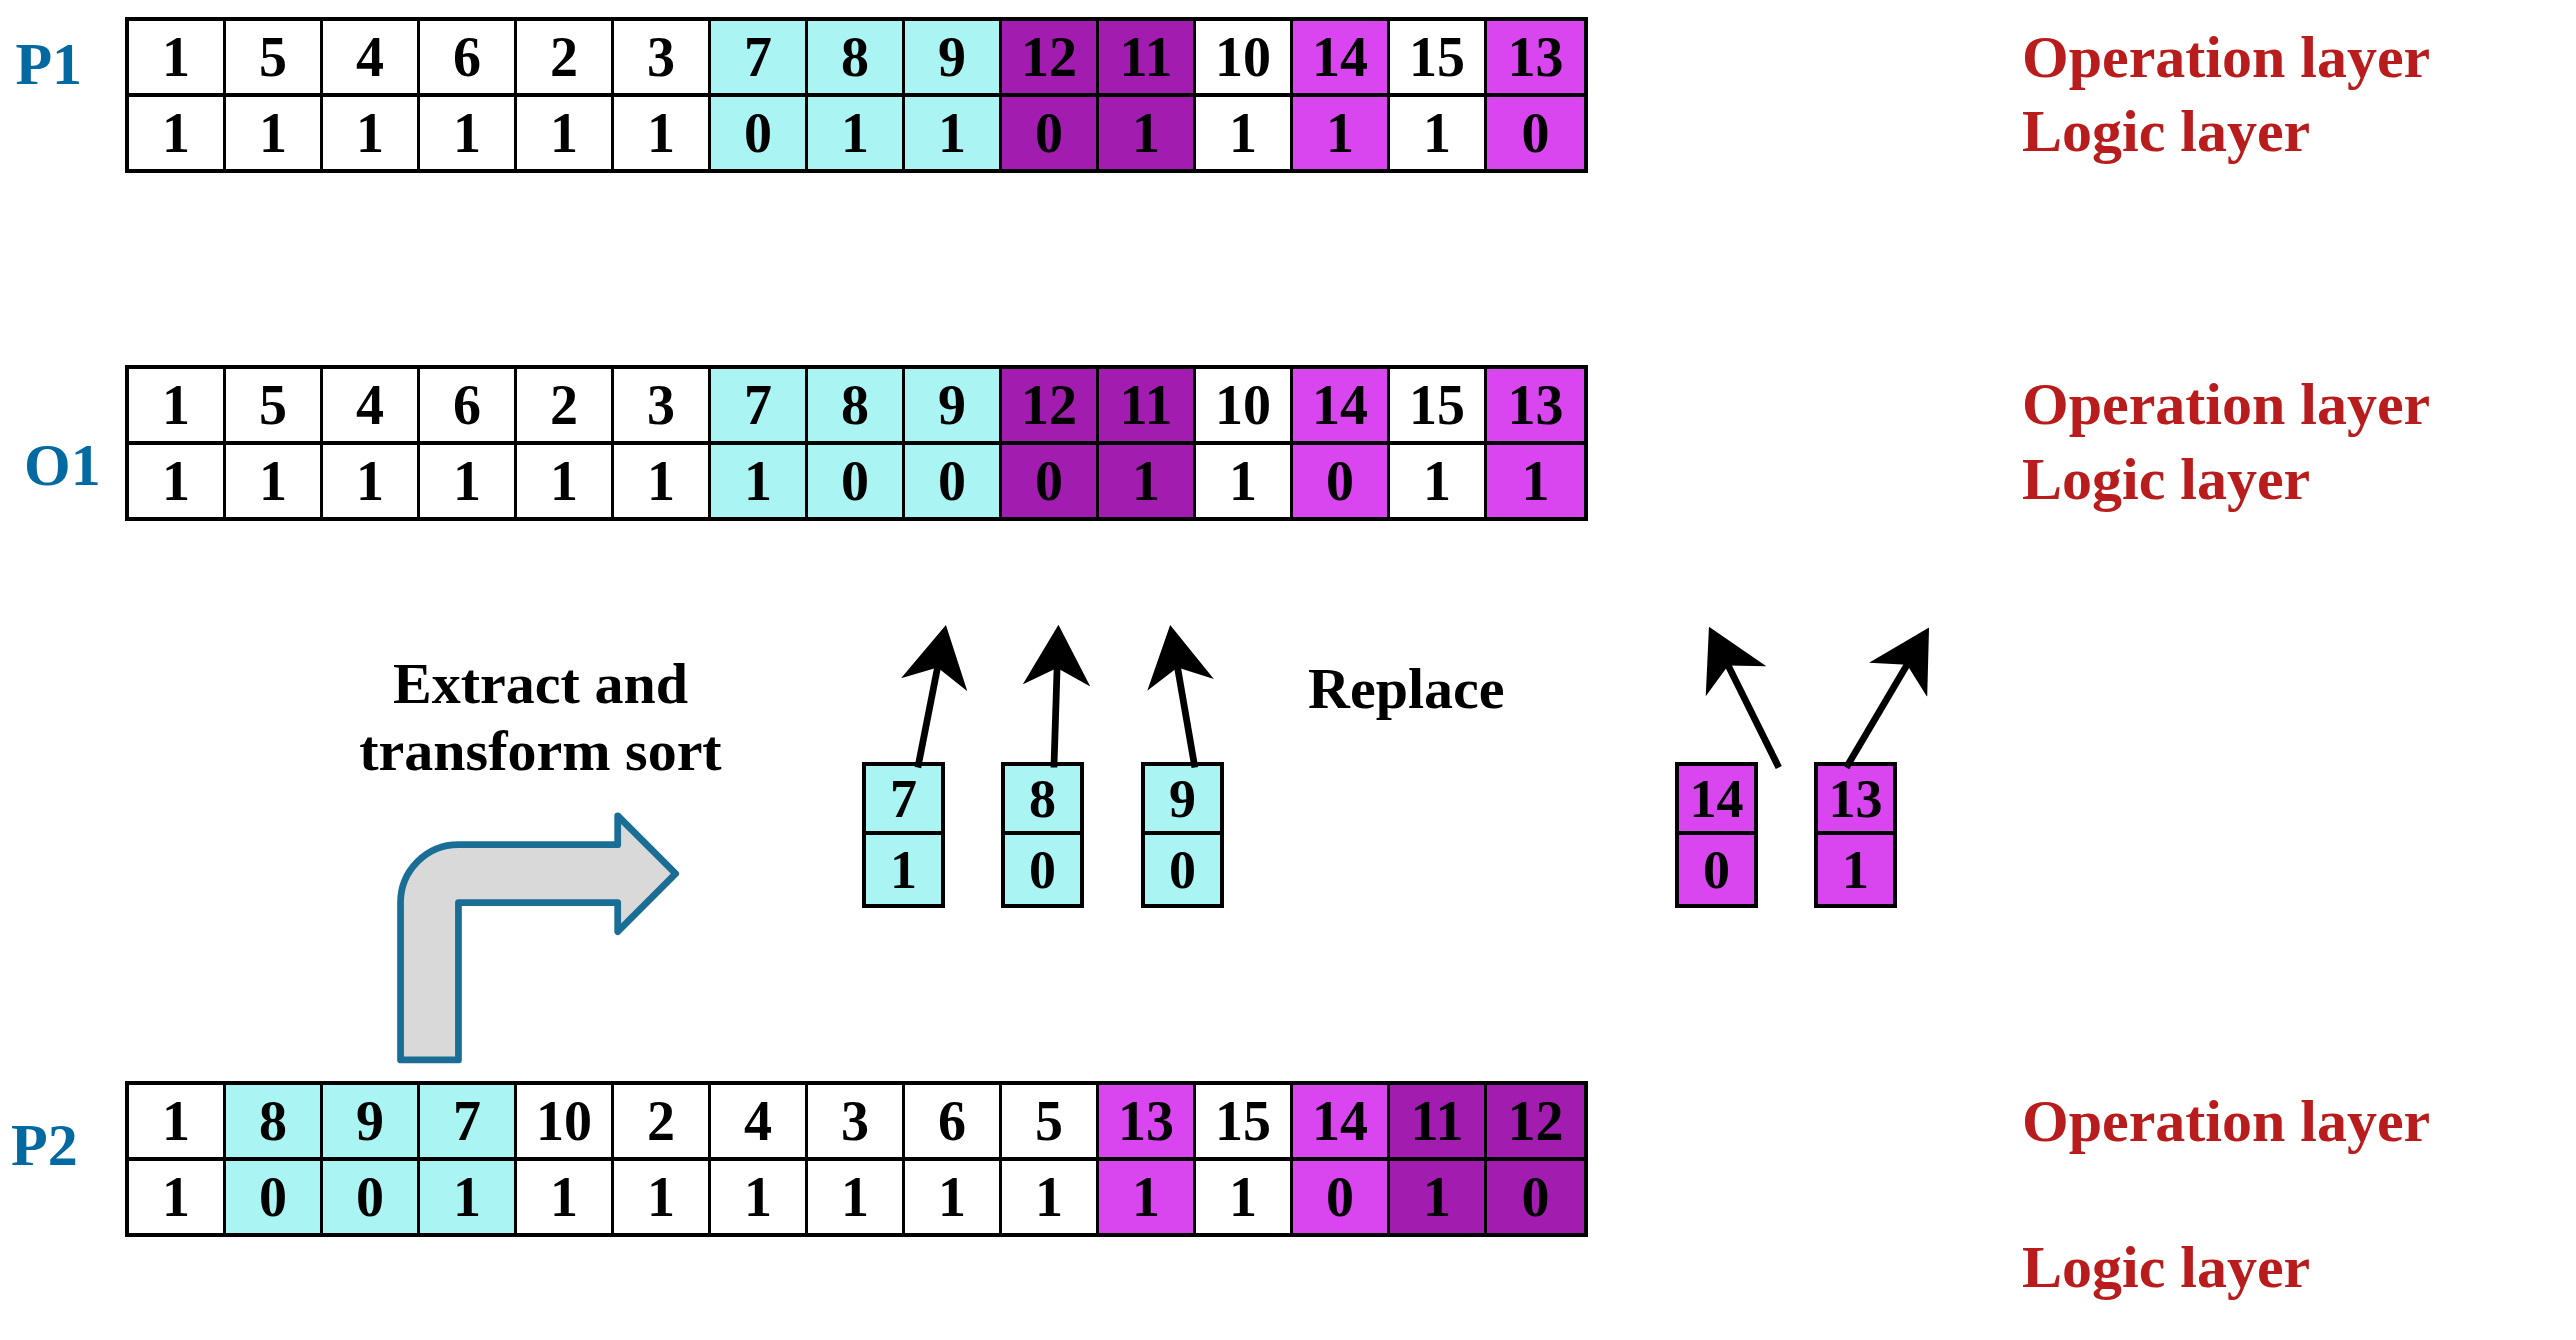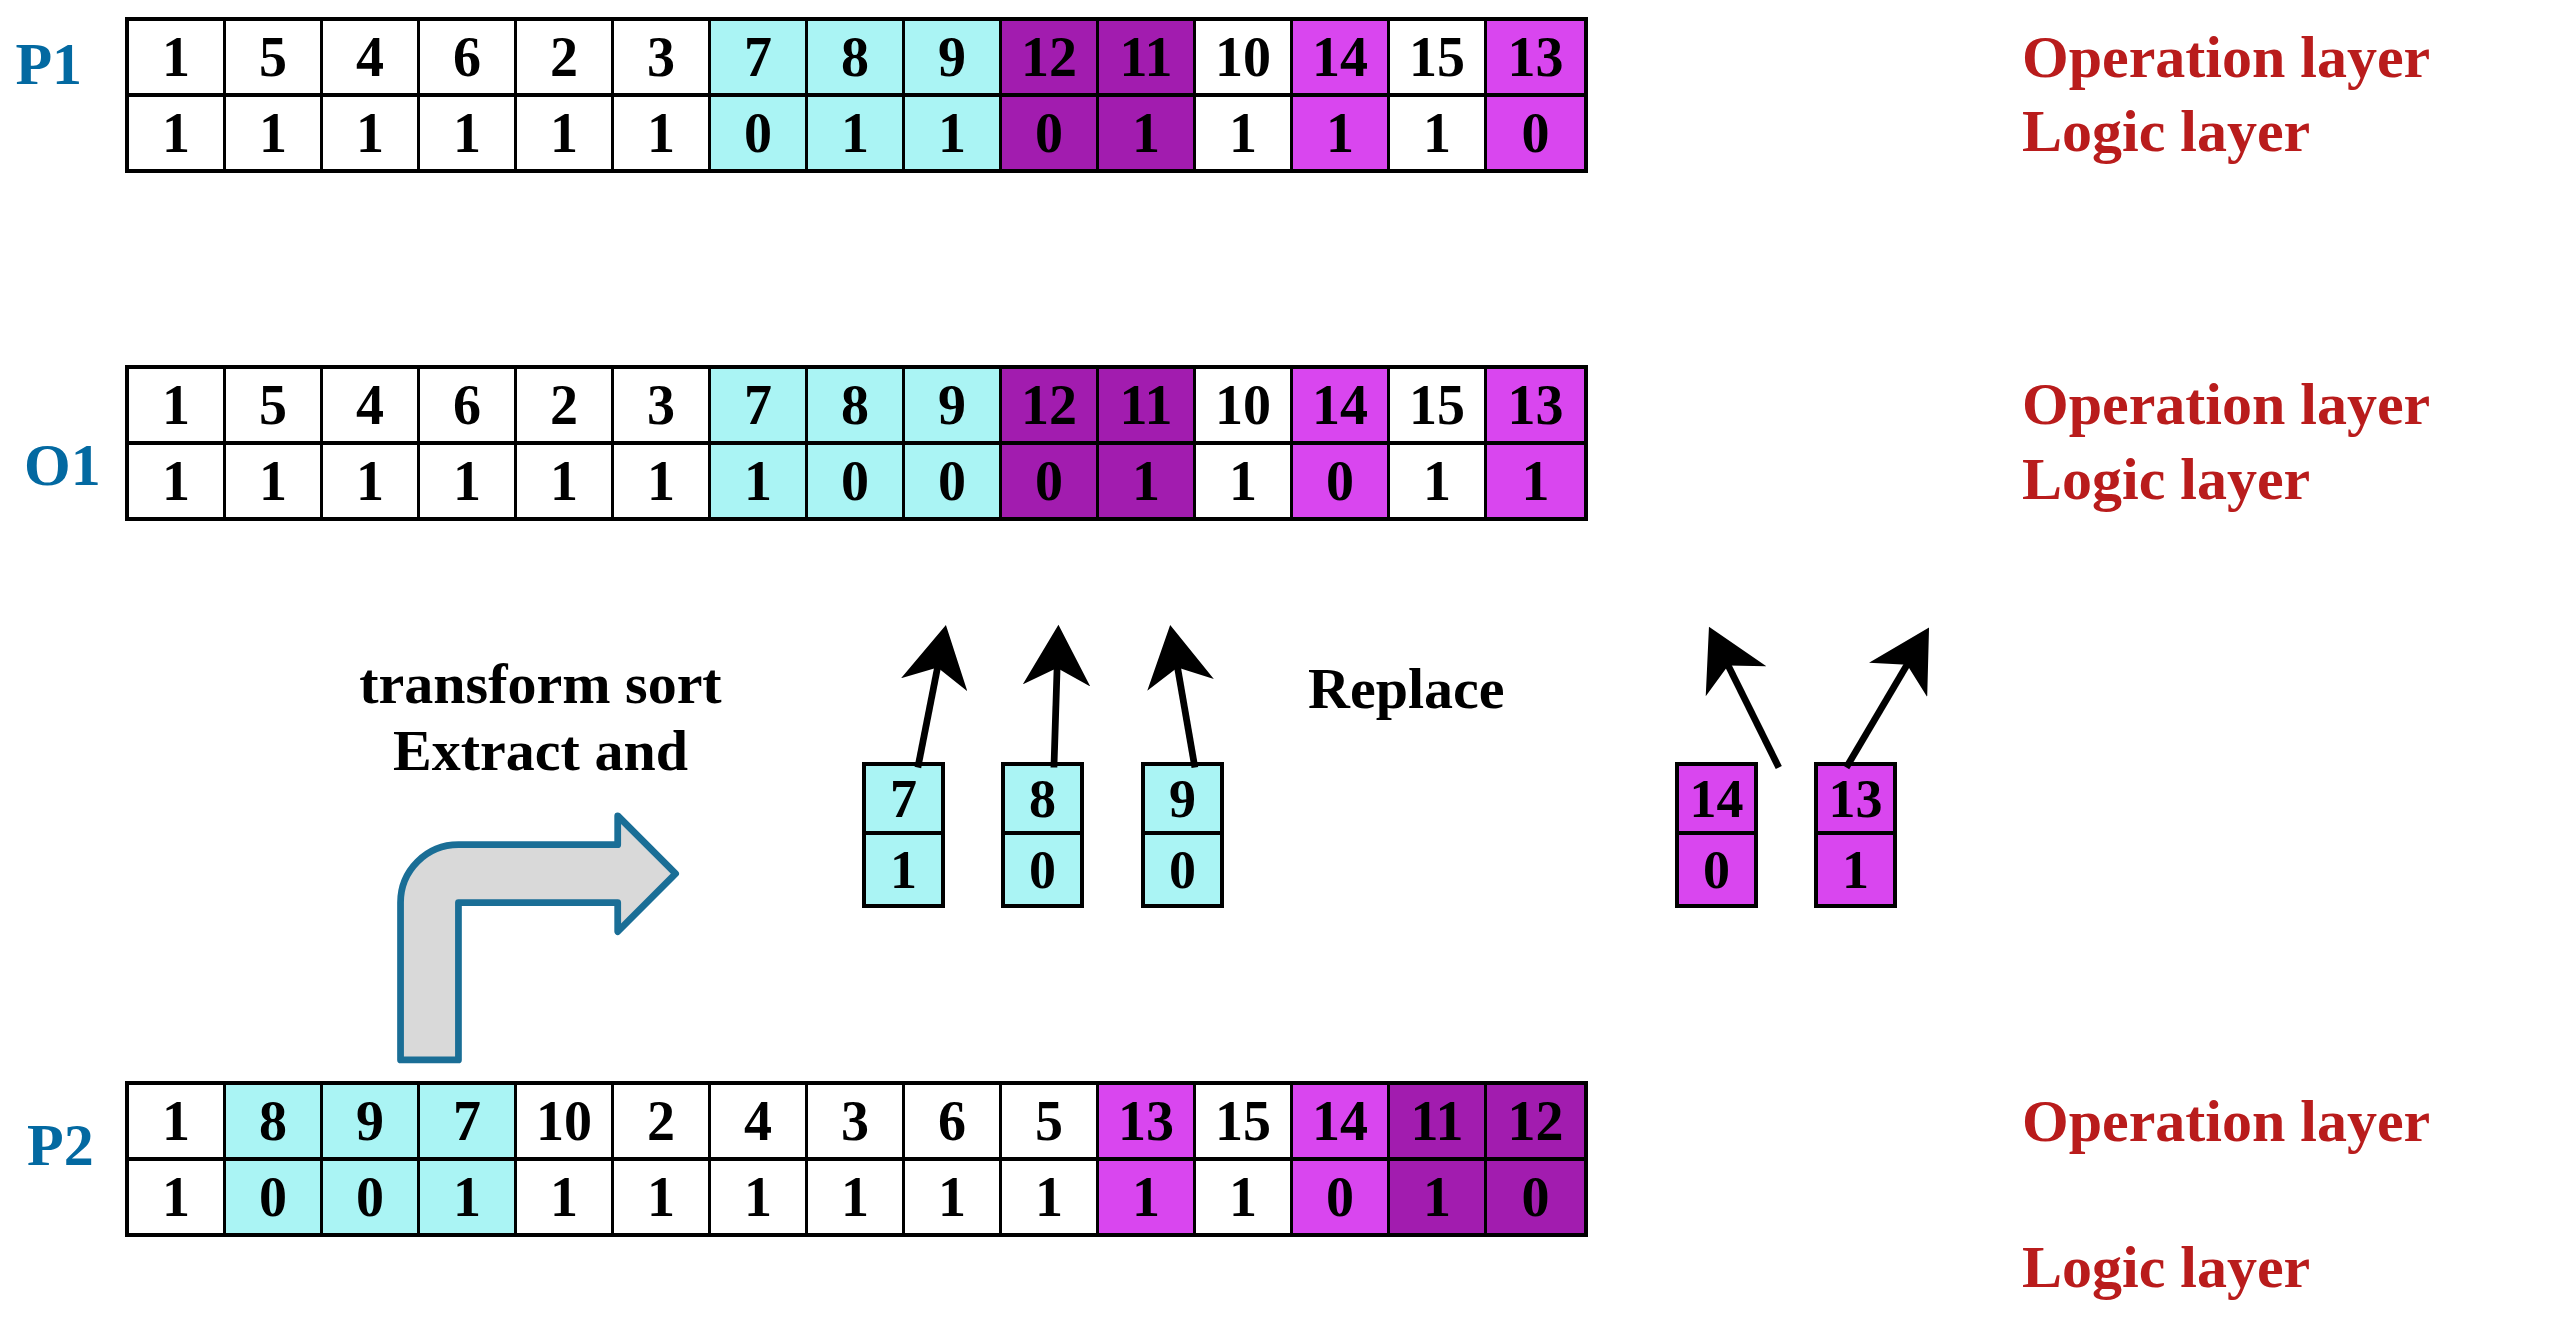--- a/index.html
+++ b/index.html
@@ -186,21 +186,21 @@
       <div class="cell c-peach">1</div>
       <div class="cell c-white">1</div>
       <div class="cell c-green">0</div>
       <div class="cell c-white">1</div>
       <div class="cell c-green">1</div>
     </div>
   </div>
 <div class="layer-label" style="left:2022px; top:374px;">Operation layer</div>
 <div class="layer-label" style="left:2022px; top:449px;">Logic layer</div>
 
-<div class="chrom-name" style="left:27px; top:1115px;">P2</div>
+<div class="chrom-name" style="left:11px; top:1115px;">P2</div>
 <div class="chrom" id="chrom-2" style="left:125px; top:1081px;">
     <div class="row top">
       <div class="cell c-white">1</div>
       <div class="cell c-cyan">8</div>
       <div class="cell c-cyan">9</div>
       <div class="cell c-cyan">7</div>
       <div class="cell c-white">10</div>
       <div class="cell c-white">2</div>
       <div class="cell c-white">4</div>
       <div class="cell c-white">3</div>
@@ -227,22 +227,22 @@
       <div class="cell c-white">1</div>
       <div class="cell c-green">0</div>
       <div class="cell c-peach">1</div>
       <div class="cell c-peach">0</div>
     </div>
   </div>
 <div class="layer-label" style="left:2022px; top:1091px;">Operation layer</div>
 <div class="layer-label" style="left:2022px; top:1237px;">Logic layer</div>
 
 <div class="proc-label" style="left:280px; top:651px; width:521px;">
+  <div>Extract and</div>
   <div>transform  sort</div>
-  <div>Extract and</div>
 </div>
 <div class="proc-label" style="left:1308px; top:656px;font-family:Liberation Serif, serif;">Replace</div>
 
 <div class="mini" id="mini-0" style="left:862px; top:762px;">
     <div class="mcell mtop c-cyan">7</div>
     <div class="mcell mbot c-cyan">1</div>
   </div>
 <div class="mini" id="mini-1" style="left:1001px; top:762px;">
     <div class="mcell mtop c-cyan">8</div>
     <div class="mcell mbot c-cyan">0</div>

